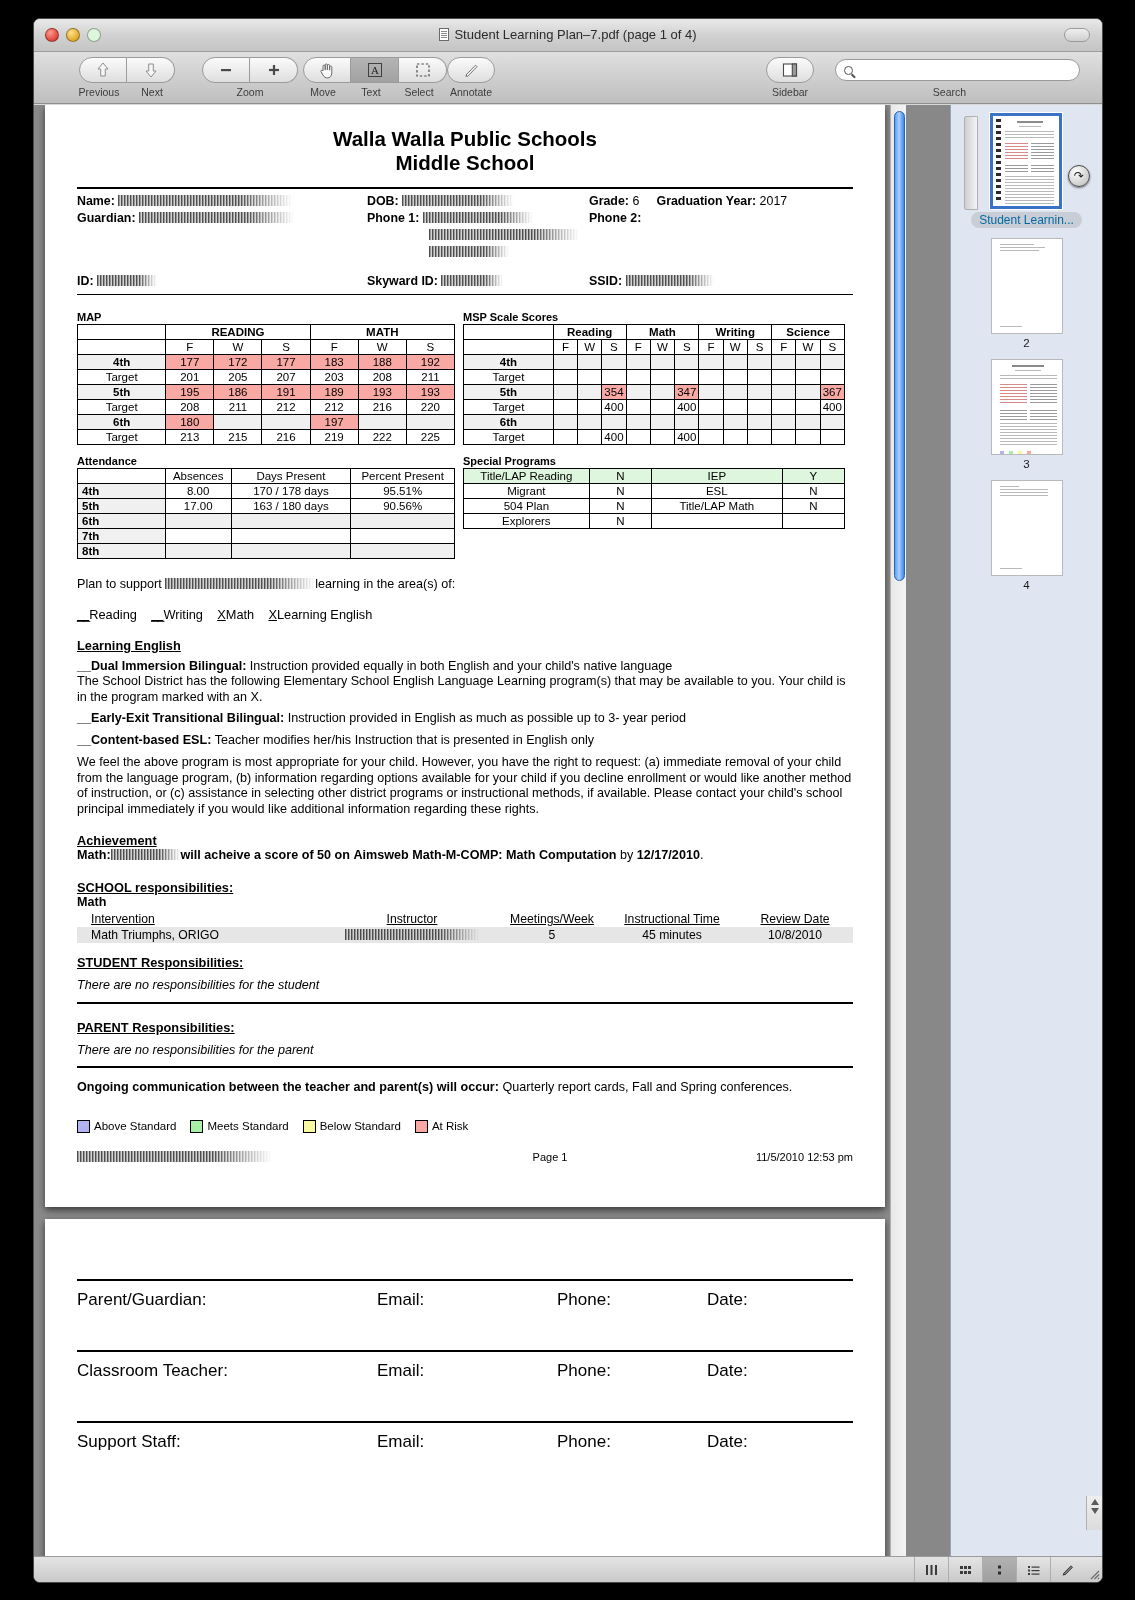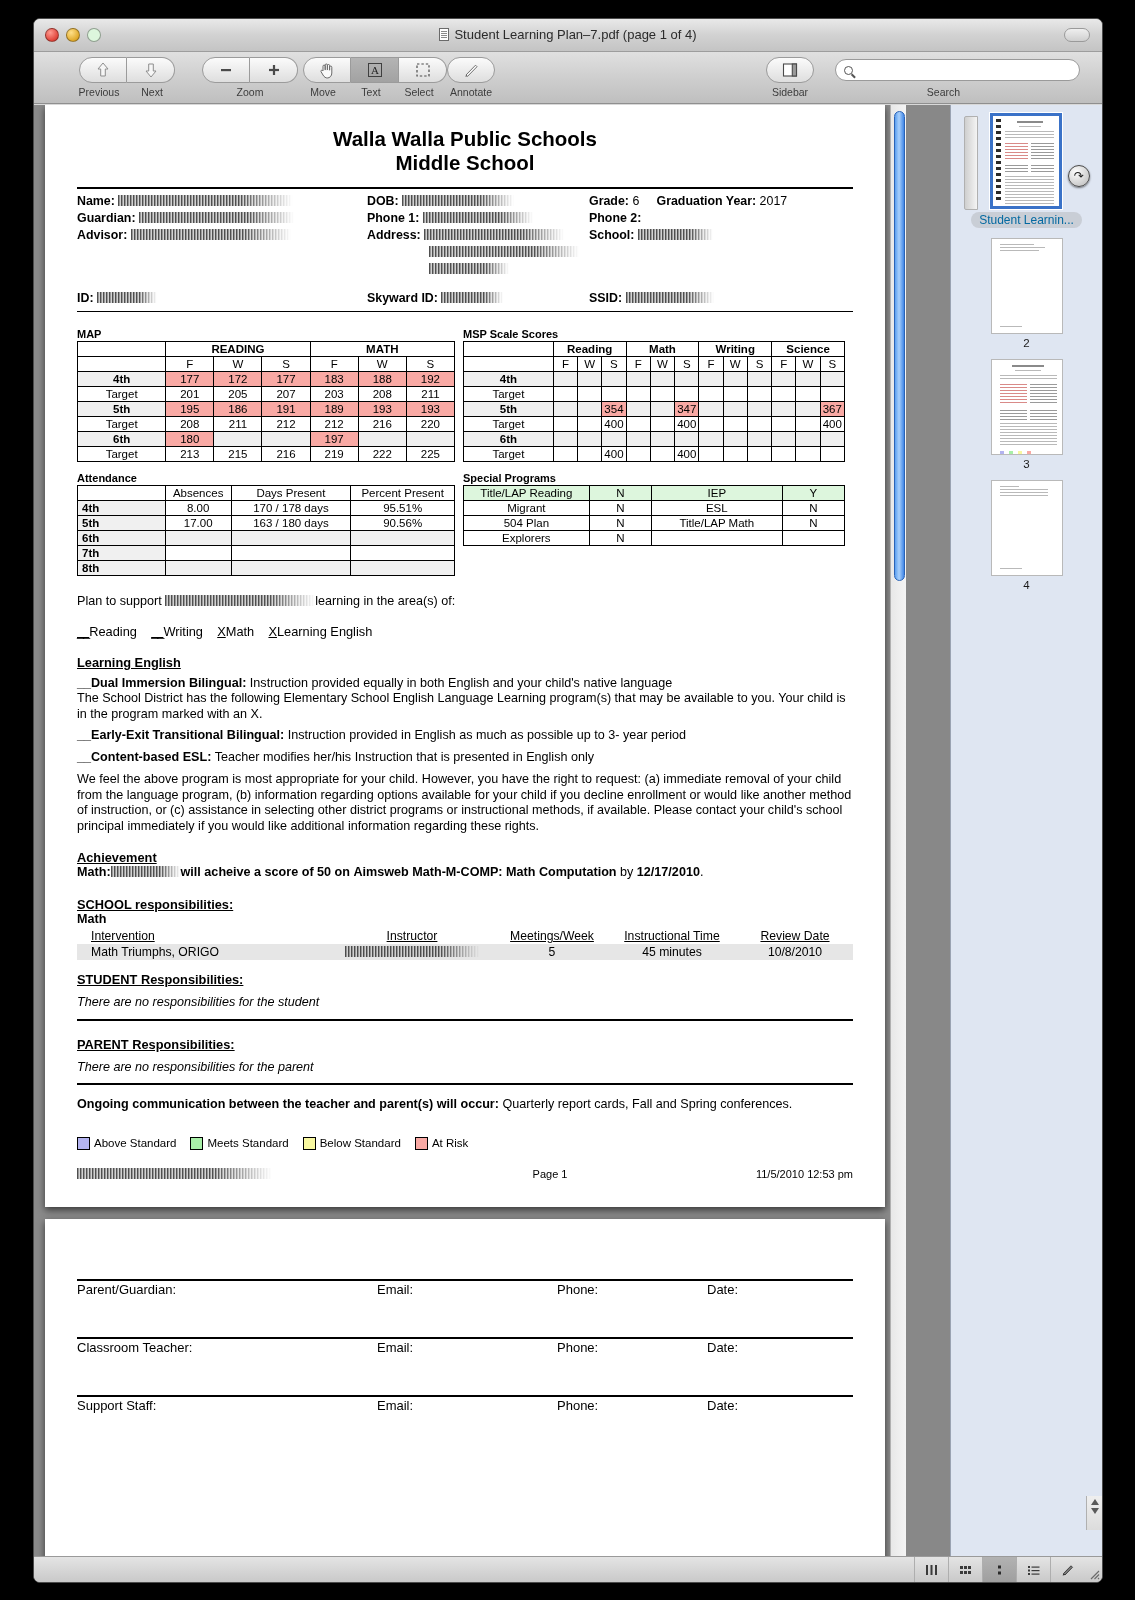--- a/index.html
+++ b/index.html
@@ -192,21 +192,21 @@
   .legend .item { display:flex; align-items:center; gap:4px; }
   .swatch { width:13px; height:13px; border:1px solid #000; }
 
   .pg-footer { display:flex; font-size:11px; margin-top:18px; color:#000; align-items:center; }
   .pg-footer .l { width:360px; }
   .pg-footer .m { flex:1; text-align:center; }
   .pg-footer .r { width:190px; text-align:right; }
 
   .sig-row { margin-bottom:40px; }
   .sig-line { border-top:2px solid #000; }
-  .sig-fields { display:flex; font-size:13px; color:#000; padding-top:1px; }
+  .sig-fields { display:flex; font-size:17px; color:#000; padding-top:9px; }
   .sig-fields .f1 { width:300px; }
   .sig-fields .f2 { width:180px; }
   .sig-fields .f3 { width:150px; }
   .sig-fields .f4 { flex:1; }
 
   
   .sidebar {
     flex:1; background:#dfe6f2; border-left:1px solid #9aa3b2;
     position:relative; overflow:hidden;
   }
@@ -359,21 +359,21 @@
           <rect x="10.3" y="1" width="4.2" height="12" fill="#9a9a9a" stroke="#4a4a4a" stroke-width="1.1"></rect>
         </svg>
       </div>
     </div>
     <div class="tgl" style="right:282px;width:60px;">Sidebar</div>
 
     <div class="search-field">
       <span class="search-mag"></span>
       <input type="text" style="border: none; outline: none; flex: 1 1 0%; font-size: 12px; margin-left: 5px; background: transparent; font-family: &quot;Liberation Sans&quot;, sans-serif;" placeholder="">
     </div>
-    <div class="tgl" style="right:36px;width:245px;">Search</div>
+    <div class="tgl" style="right:30px;width:245px;">Search</div>
   </div>
 
   <div class="content">
 
     <div class="doc-pane">
 
       <div class="page page1">
 
         <div class="doc-title">
           <div>Walla Walla Public Schools</div>
@@ -395,28 +395,20 @@
               <span class="bold">Graduation Year:</span>
               <span>2017</span>
             </div>
           </div>
           <div class="info-row">
             <div class="c1"><span class="bold">Guardian:</span>
               <span class="redact" style="width:155px"></span></div>
             <div class="c2"><span class="bold">Phone 1:</span>
               <span class="redact" style="width:110px"></span></div>
             <div class="c3"><span class="bold">Phone 2:</span></div>
-          </div>
-          <div class="info-row">
-            <div class="c1"><span class="bold">Advisor:</span>
-              <span class="redact" style="width:160px"></span></div>
-            <div class="c2"><span class="bold">Address:</span>
-              <span class="redact" style="width:140px"></span></div>
-            <div class="c3"><span class="bold">School:</span>
-              <span class="redact" style="width:75px"></span></div>
           </div>
           <div class="info-row">
               <div class="c1"></div>
               <div class="c2" style="padding-left:62px;">
             <span class="redact" style="width:150px"></span></div>
               <div class="c3"></div>
             </div>
           <div class="info-row">
               <div class="c1"></div>
               <div class="c2" style="padding-left:62px;">

